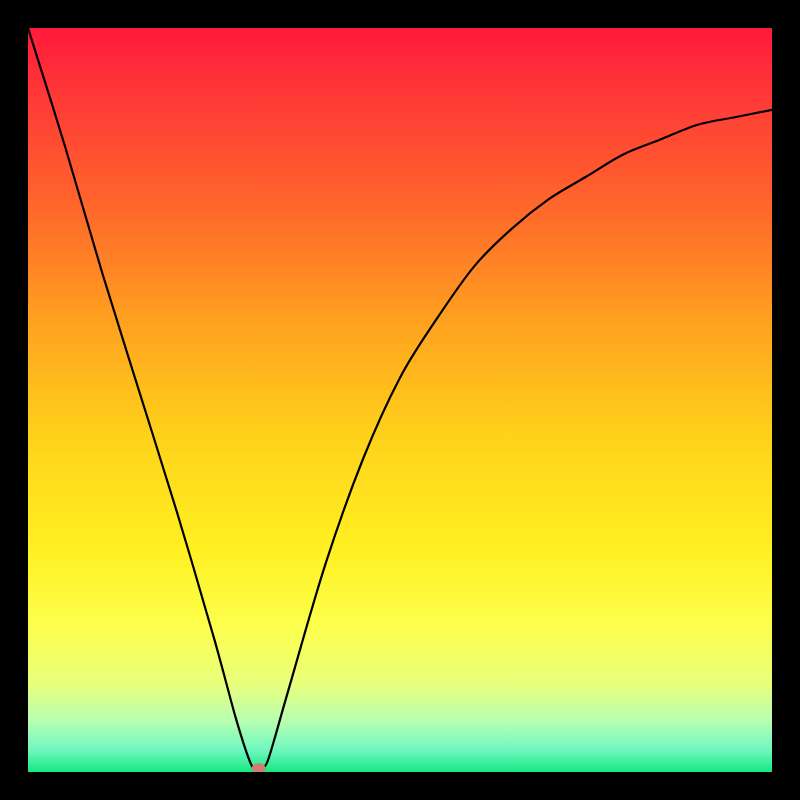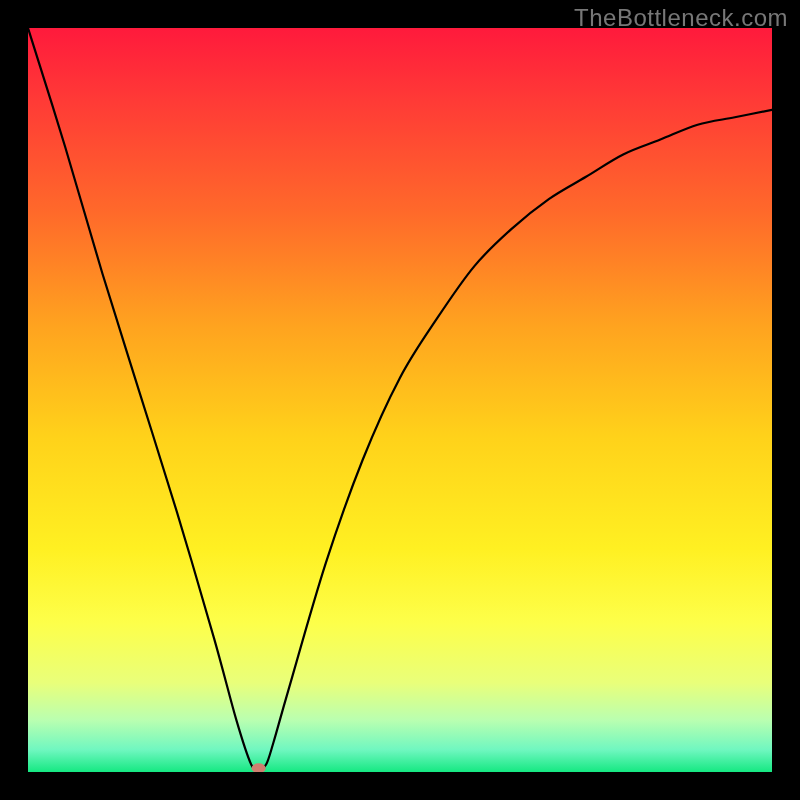--- a/index.html
+++ b/index.html
@@ -32,21 +32,20 @@
     top: 28px;
     width: 744px;
     height: 744px;
   }
   svg { display: block; }
 </style>
 </head>
 <body>
 
 <div class="container">
-  <div class="watermark">TheBottleneck.com</div>
 
   <div class="plot">
     <svg id="chart-svg" viewBox="0 0 744 744" width="744" height="744">
       <defs>
         <linearGradient id="bg-grad" x1="0" y1="0" x2="0" y2="1">
             <stop offset="0%" stop-color="#ff1a3c"></stop>
             <stop offset="10%" stop-color="#ff3b36"></stop>
             <stop offset="25%" stop-color="#ff6a2a"></stop>
             <stop offset="40%" stop-color="#ffa31f"></stop>
             <stop offset="55.00000000000001%" stop-color="#ffd21a"></stop>

